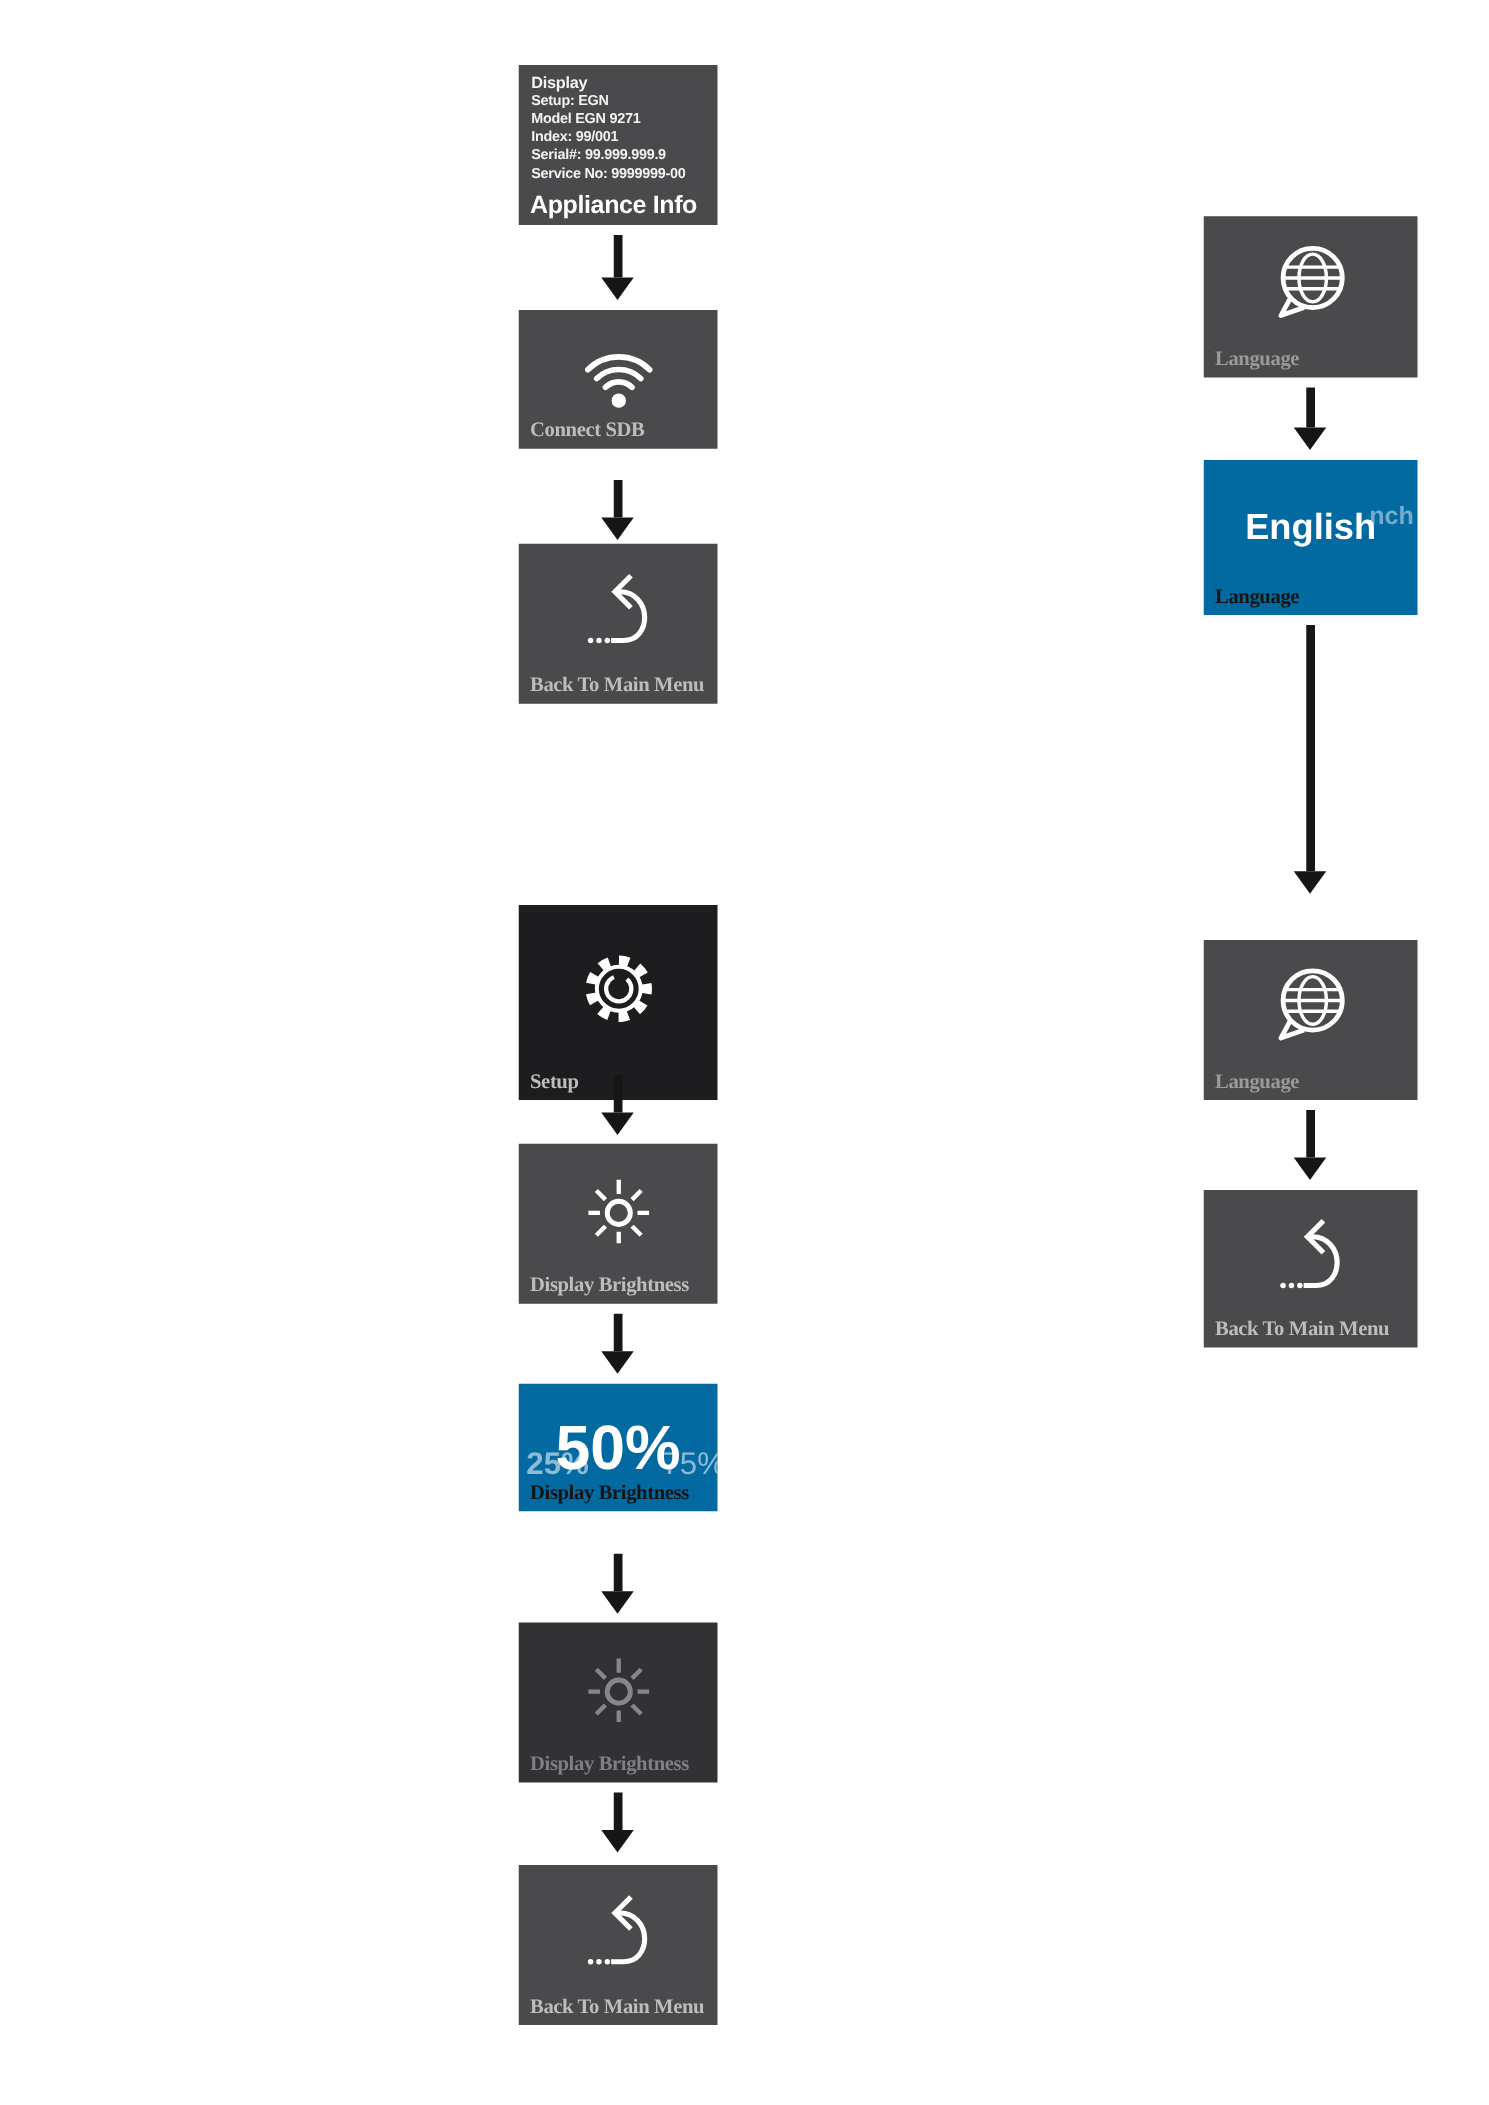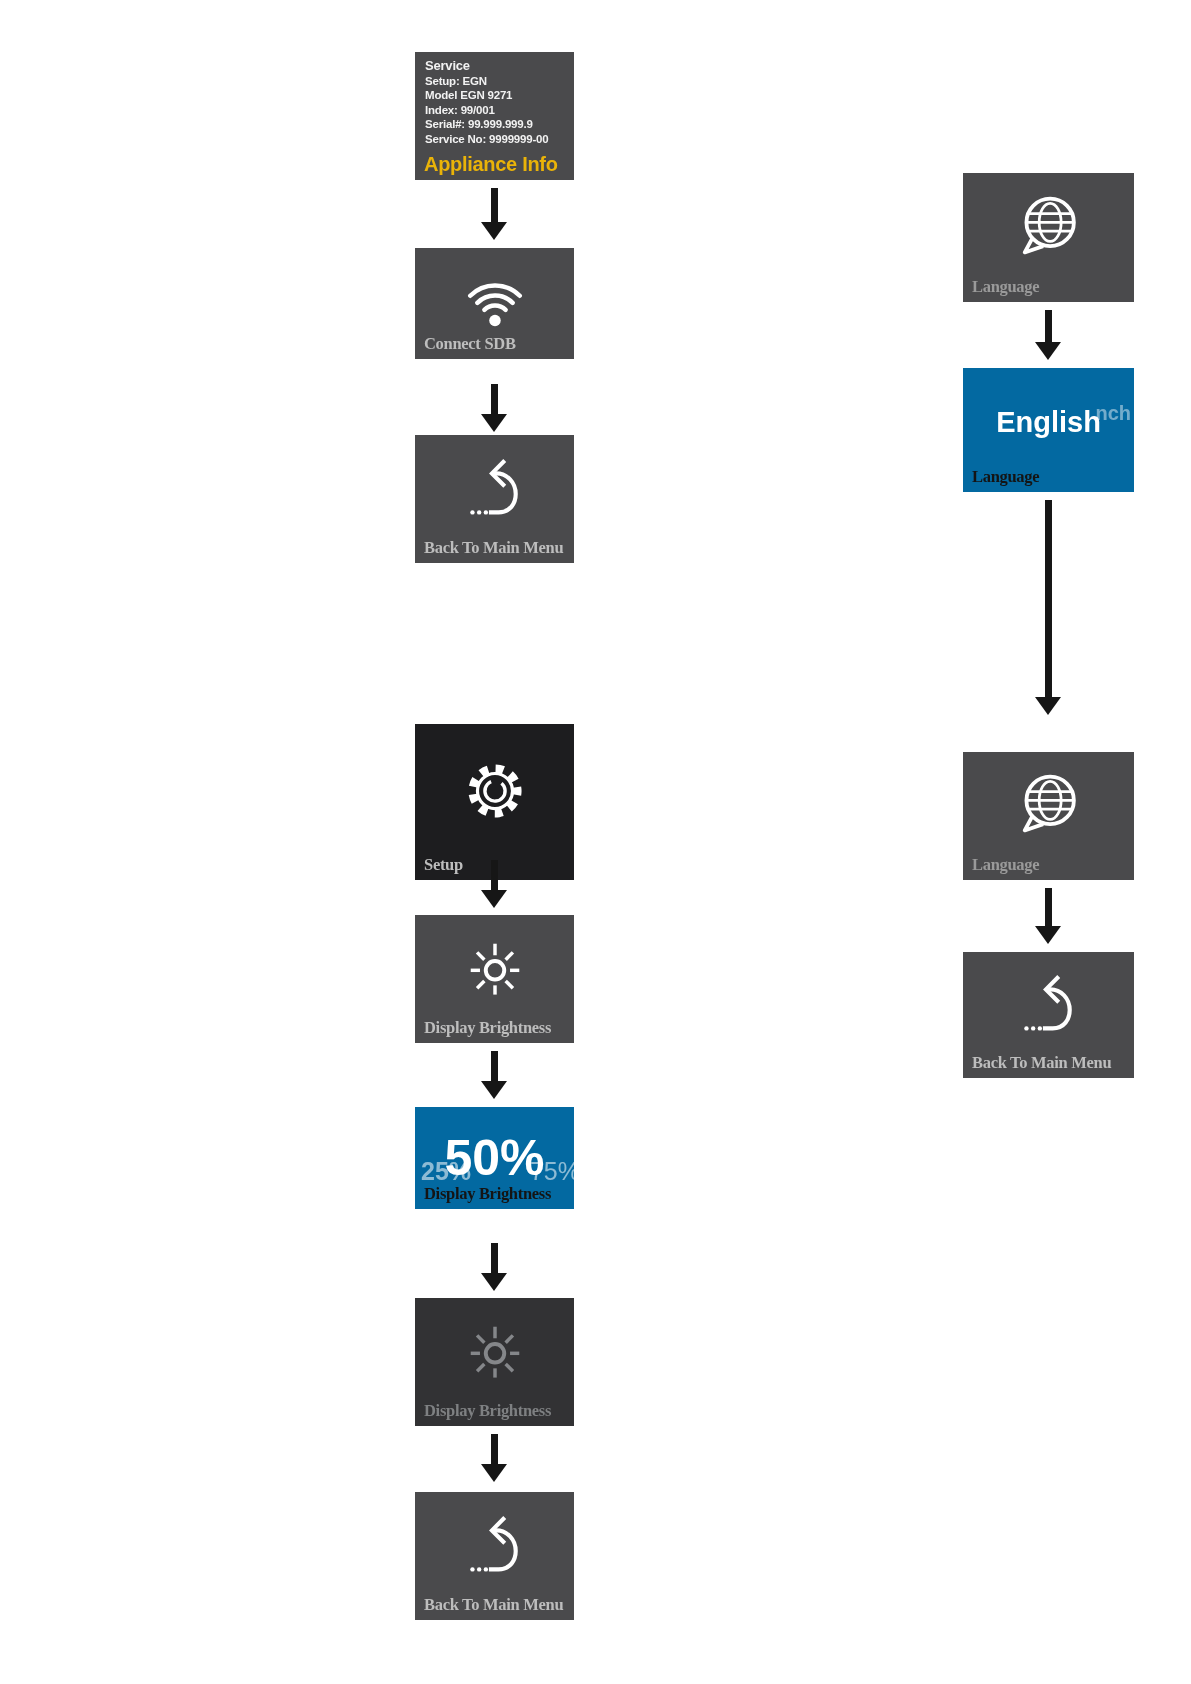--- a/index.html
+++ b/index.html
@@ -17,21 +17,21 @@
   .label{position:absolute;left:9px;bottom:6px;font-size:16.5px;font-weight:bold;
     letter-spacing:-0.3px;color:#bdbdbd;white-space:nowrap;line-height:1.1;font-family:Liberation Serif, serif;}
   .t-dim .label{color:#7e8082;}
   .t-green .label{color:#141414;}
   .lang .label{color:#9a9a9a;}
   
   .info{padding:7px 0 0 10px;font-size:11.5px;line-height:14.5px;font-weight:bold;
     letter-spacing:-0.2px;color:#f2f2f2;}
   .info .first{font-size:13px;}
   .big-label{position:absolute;left:9px;bottom:4px;font-size:20px;font-weight:bold;
-    color:#eab308;letter-spacing:-0.3px;white-space:nowrap;}
+    color:#ffffff;letter-spacing:-0.3px;white-space:nowrap;}
   
   .val-prev{position:absolute;left:6px;top:50px;font-size:25px;font-weight:bold;
     color:rgba(255,255,255,0.55);z-index:1;}
   .val-main{position:absolute;left:50%;top:26px;transform:translateX(-50%);
     font-size:50px;font-weight:bold;color:#ffffff;z-index:2;line-height:1;}
   .val-next{position:absolute;right:-6px;top:50px;font-size:25px;font-weight:normal;
     color:rgba(255,255,255,0.55);z-index:1;}
   .lang-main{position:absolute;left:50%;top:40px;transform:translateX(-50%);
     font-size:29px;font-weight:bold;color:#ffffff;z-index:2;line-height:1;}
   .lang-next{position:absolute;right:3px;top:35px;font-size:20px;font-weight:bold;
@@ -41,21 +41,21 @@
   .arrow .stem{width:7px;background:#161616;}
   .arrow .head{width:0;height:0;border-left:13px solid transparent;
     border-right:13px solid transparent;border-top:18px solid #161616;}
   svg{display:block;}
 </style>
 </head>
 <body>
 
 <div class="tile t-dark" style="left:415px;top:52px;width:159px;height:128px">
   <div class="info">
-    <div class="first">Service</div>
+    <div class="first">Display</div>
     <div>Setup: EGN</div>
     <div>Model EGN 9271</div>
     <div>Index: 99/001</div>
     <div>Serial#: 99.999.999.9</div>
     <div>Service No: 9999999-00</div>
   </div>
   <div class="big-label">Appliance Info</div>
 </div>
 
 <div class="arrow" style="left:481px;top:188px">

